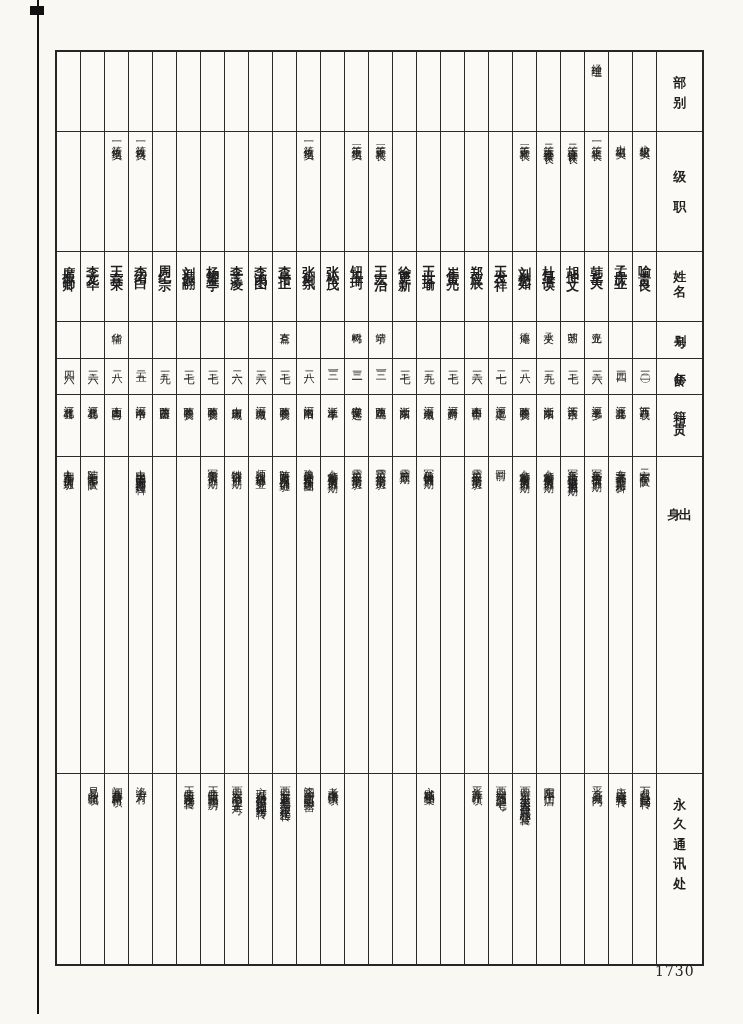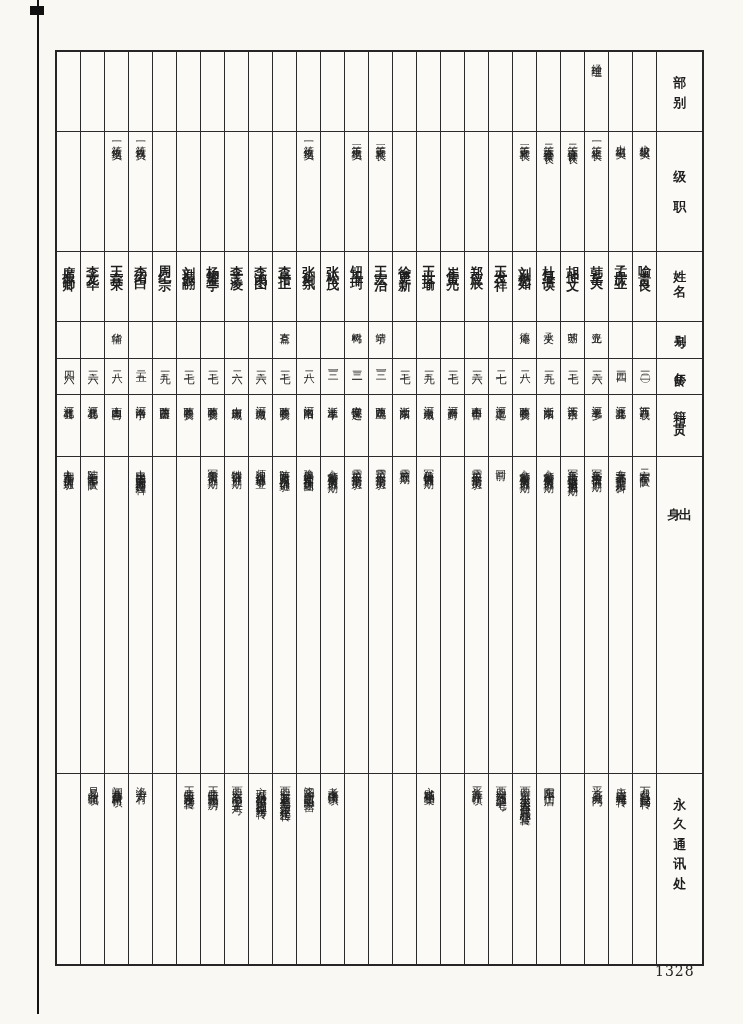--- a/index.html
+++ b/index.html
@@ -752,14 +752,14 @@
       </div>
       <div class="cell hcell r-background h-background">
         <div class="vtext">出身</div>
       </div>
       <div class="cell hcell r-address h-address">
         <div class="vtext">永久通讯处</div>
       </div>
     </div>
   </div>
 
-  <div class="page-num">1328</div>
+  <div class="page-num">1730</div>
 </div>
 
 </body></html>

